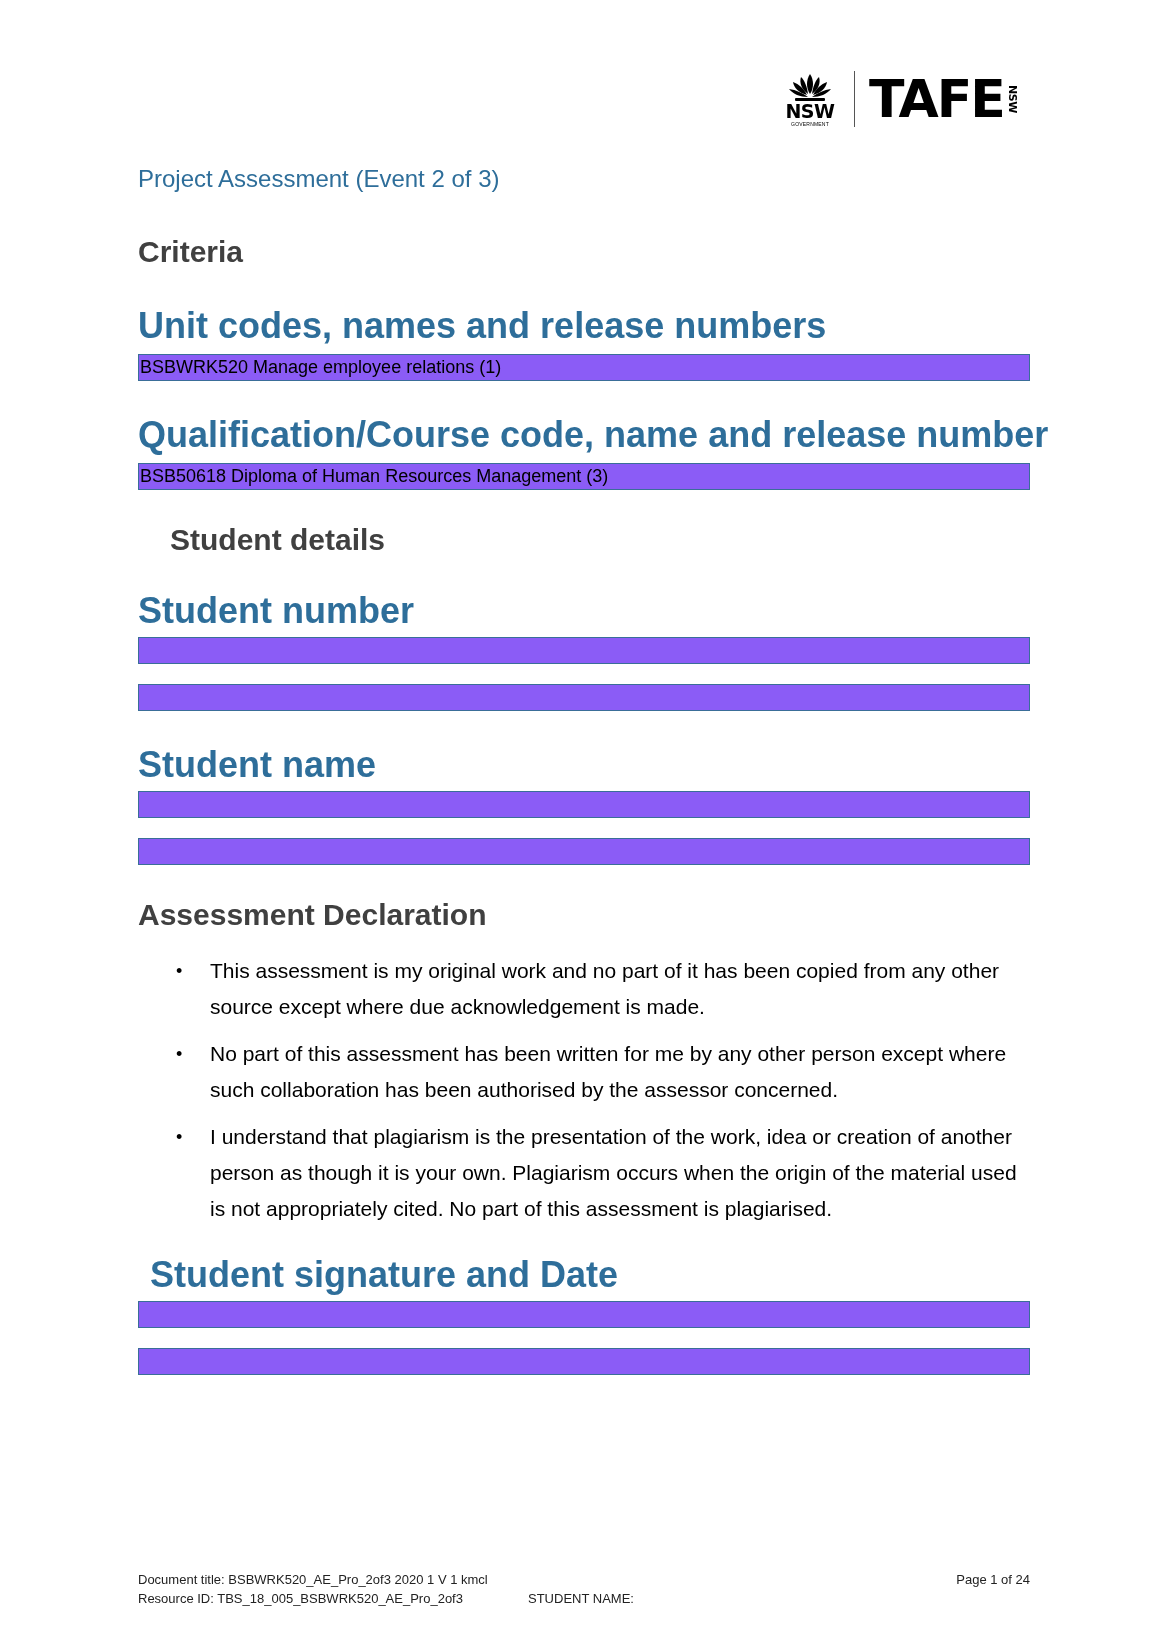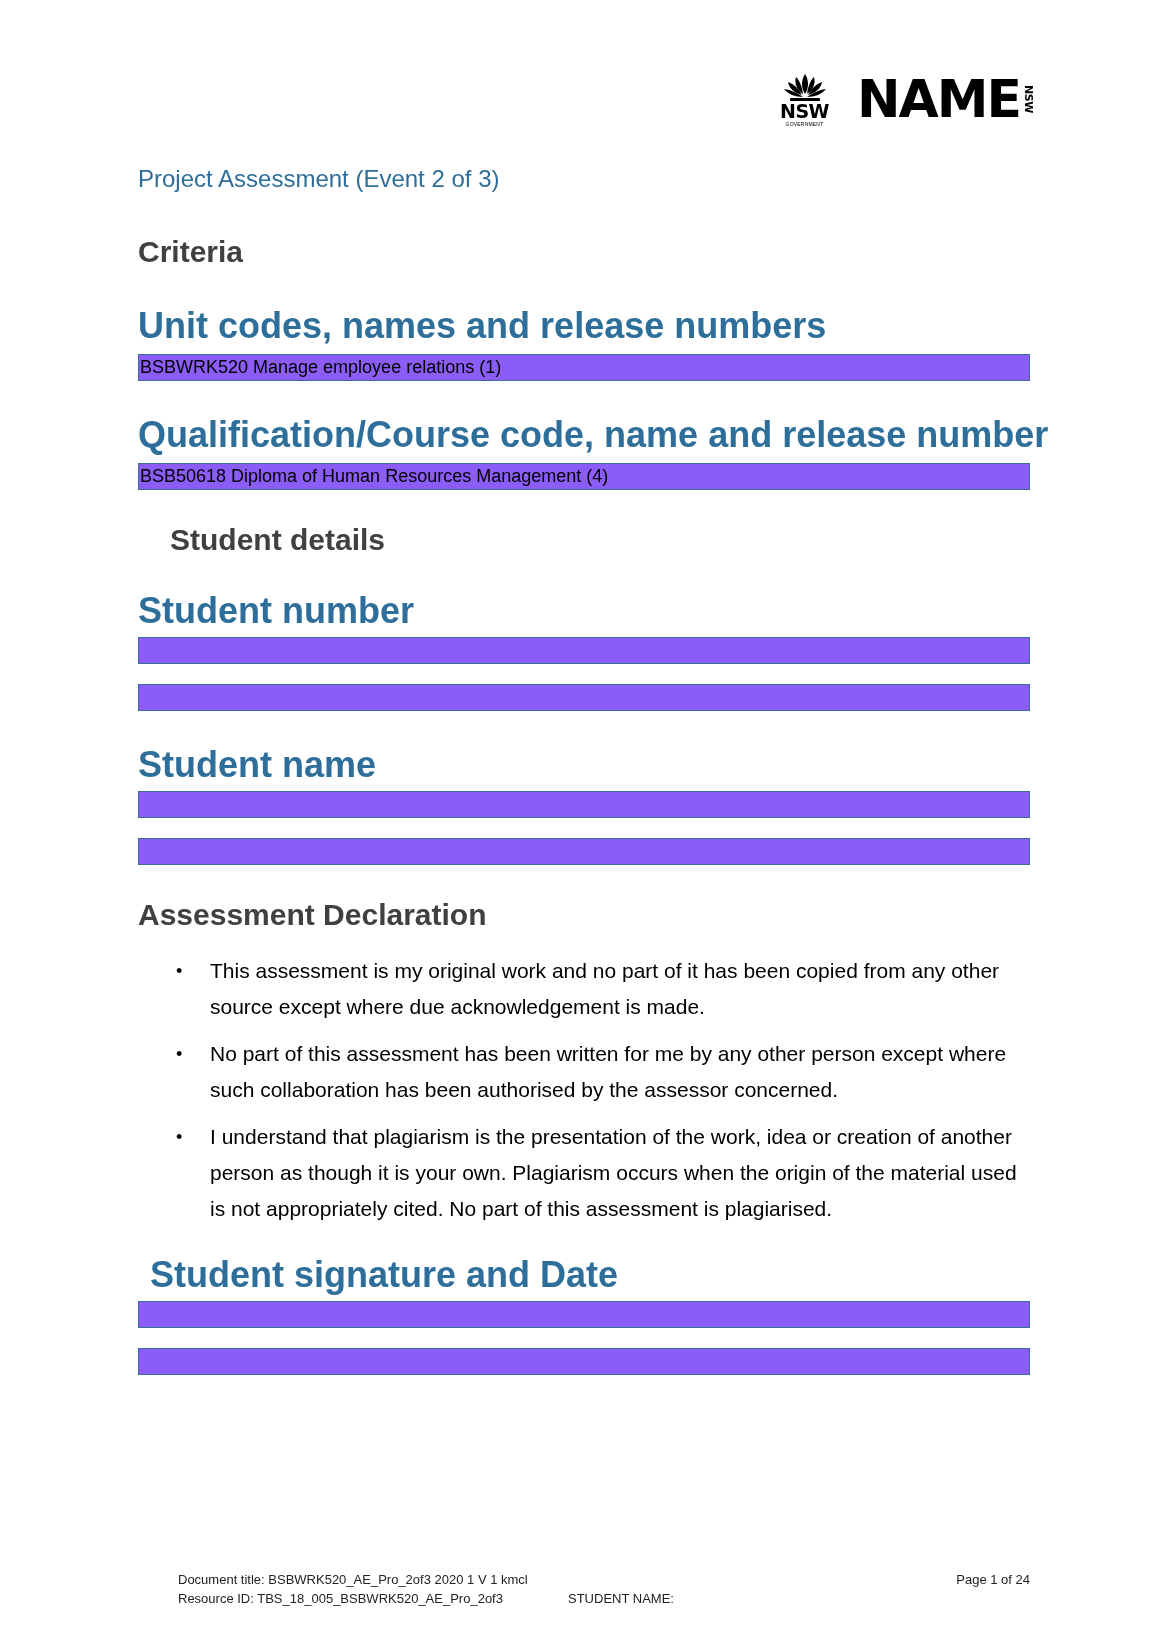--- a/index.html
+++ b/index.html
@@ -19,21 +19,21 @@
   .h2 { position: absolute; left: 138px; font-size: 30px; font-weight: bold; color: #404040; white-space: nowrap; }
   .h3 { position: absolute; left: 138px; font-size: 36px; font-weight: bold; color: #2e6e9a; white-space: nowrap; }
 
   .field { position: absolute; left: 138px; width: 892px; height: 27px; border: 1px solid #3a6e98; background: #8b5cf6; font-size: 18px; line-height: 25px; padding-left: 1px; color: #000; white-space: nowrap; overflow: hidden; }
 
   .decl-list { position: absolute; left: 172px; top: 953px; width: 860px; list-style: none; }
   .decl-item { position: relative; padding-left: 38px; font-size: 21px; line-height: 36px; color: #000; margin-bottom: 11px; }
   .bullet { position: absolute; left: 4px; top: 0; font-size: 18px; line-height: 36px; }
 
   .footer { position: absolute; left: 138px; top: 1570px; width: 892px; font-size: 13px; line-height: 19px; color: #222; }
-  .footer-row { display: flex; position: relative; height: 19px; margin-left: 40px; }
+  .footer-row { display: flex; position: relative; height: 19px; }
   .page-no { position: absolute; right: 0; top: 0; }
   .student-name-label { position: absolute; left: 390px; top: 0; }
 </style>
 </head>
 <body>
 
 <div class="logo">
   <div class="nsw-block">
     <svg width="46" height="30" viewBox="0 0 46 30">
       <g fill="#000">
@@ -44,33 +44,33 @@
         <path d="M40 10 C39 16 34 21 26 23 C29 17 34 12 40 10 Z"></path>
         <path d="M2 17 C6 22 13 25 21 25 C16 21 9 18 2 17 Z"></path>
         <path d="M44 17 C40 22 33 25 25 25 C30 21 37 18 44 17 Z"></path>
         <rect x="8" y="26" width="30" height="3" rx="1"></rect>
       </g>
     </svg>
     <span class="nsw-text">NSW</span>
     <span class="gov-text">GOVERNMENT</span>
   </div>
   <div class="logo-divider"></div>
-  <span class="tafe-text">NAME</span>
+  <span class="tafe-text">TAFE</span>
   <span class="tafe-nsw">NSW</span>
 </div>
 
 <h1 class="h-title">Project Assessment (Event 2 of 3)</h1>
 
 <h2 class="h2" style="top:235px;">Criteria</h2>
 
 <h3 class="h3" style="top:305px;">Unit codes, names and release numbers</h3>
 <div class="field" style="top:354px;">BSBWRK520 Manage employee relations (1)</div>
 
 <h3 class="h3" style="top:414px;">Qualification/Course code, name and release number</h3>
-<div class="field" style="top:463px;">BSB50618 Diploma of Human Resources Management (4)</div>
+<div class="field" style="top:463px;">BSB50618 Diploma of Human Resources Management (3)</div>
 
 <h2 class="h2" style="top:523px;margin-left:32px;">Student details</h2>
 
 <h3 class="h3" style="top:590px;">Student number</h3>
 <div class="field" style="top:637px;"></div>
 <div class="field" style="top:684px;"></div>
 
 <h3 class="h3" style="top:744px;">Student name</h3>
 <div class="field" style="top:791px;"></div>
 <div class="field" style="top:838px;"></div>

